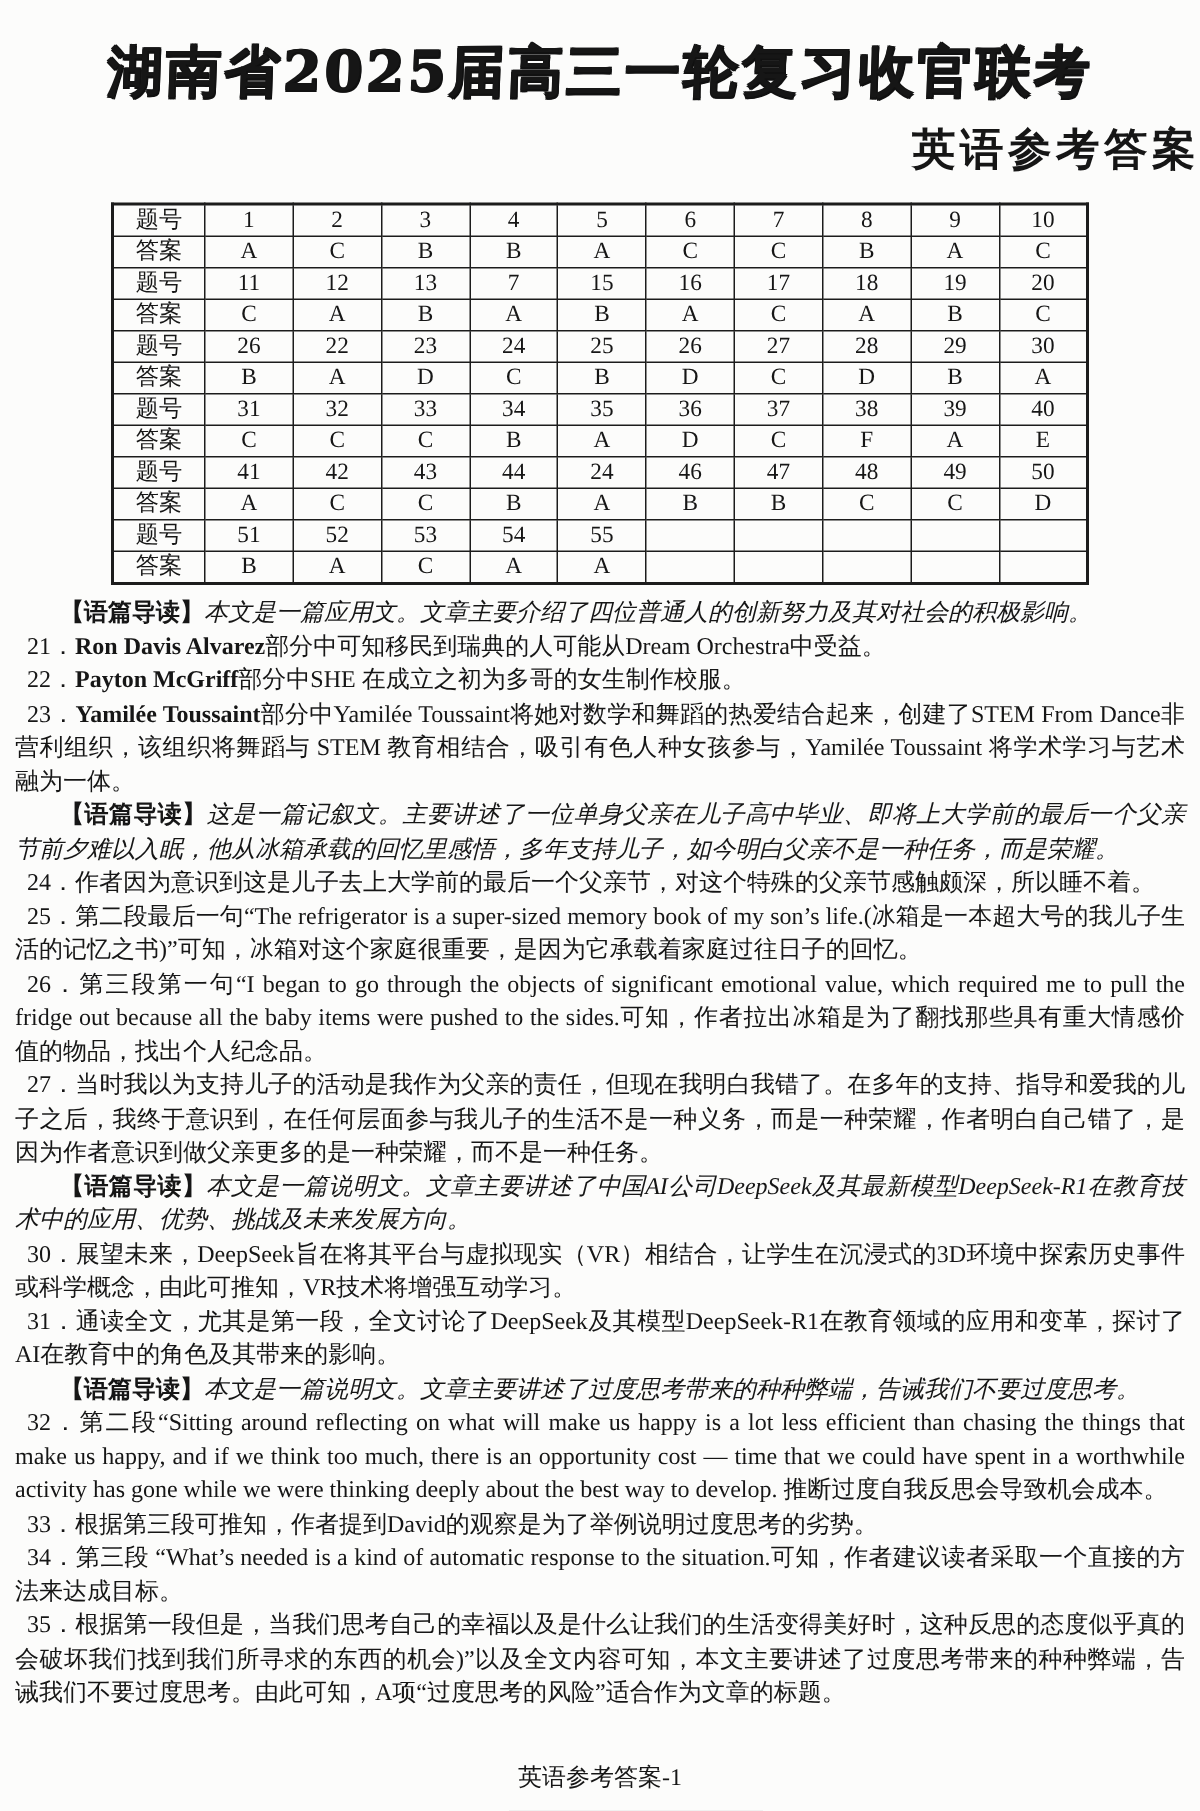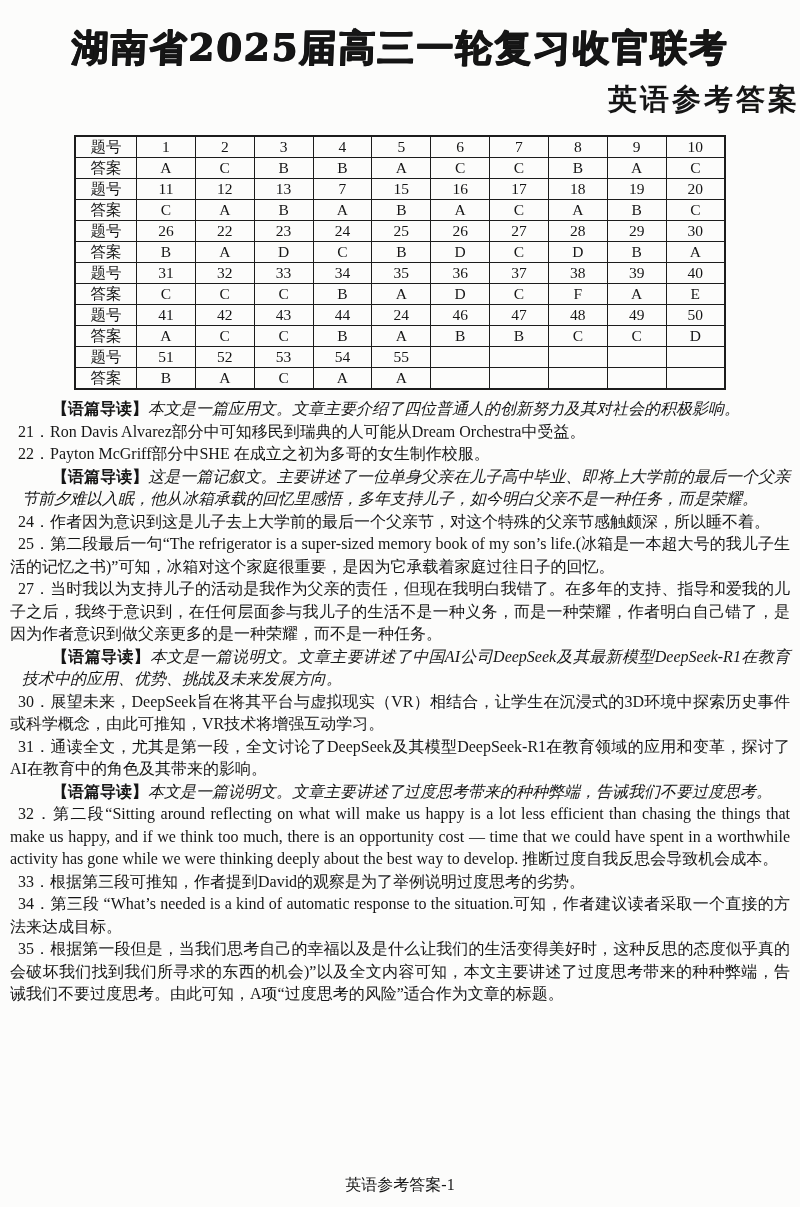--- a/index.html
+++ b/index.html
@@ -54,29 +54,29 @@
   }
   table.answers td.lab { width:60px; }
   
   .bodytext {
     margin:8px 10px 0 10px;
     font-size:16px;
     line-height:22.5px;
     text-align:justify;
   }
   .bodytext p { margin:0; }
-  p.lead { text-indent:30px;margin-left:12px; }
+  p.lead { text-indent:30px; }
   .lead-label {
     font-family:"Liberation Sans","DejaVu Sans",sans-serif;
     font-weight:bold;
     font-style:normal;
   }
   .lead-text { font-style:italic; }   
   p.item { text-indent:8px; }
-  .pname { font-weight:normal; }
+  .pname { font-weight:bold; }
   
   .footer {
     position:absolute;
     left:0; bottom:11px;
     width:100%;
     text-align:center;
     font-size:16px;
   }
 </style>
 </head>
@@ -244,23 +244,25 @@
           <td></td>
           <td></td>
         </tr>
       </tbody>
     </table>
 
   <div class="bodytext" id="body-sections">
       <p class="lead"><b class="lead-label">【语篇导读】</b><span class="lead-text">本文是一篇应用文。文章主要介绍了四位普通人的创新努力及其对社会的积极影响。</span></p>
       <p class="item"><span>21．</span><span class="pname">Ron Davis Alvarez</span><span>部分中可知移民到瑞典的人可能从Dream Orchestra中受益。</span></p>
       <p class="item"><span>22．</span><span class="pname">Payton McGriff</span><span>部分中SHE 在成立之初为多哥的女生制作校服。</span></p>
+      <p class="item"><span>23．</span><span class="pname">Yamilée Toussaint</span><span>部分中Yamilée Toussaint将她对数学和舞蹈的热爱结合起来，创建了STEM From Dance非营利组织，该组织将舞蹈与 STEM 教育相结合，吸引有色人种女孩参与，Yamilée Toussaint 将学术学习与艺术融为一体。</span></p>
       <p class="lead"><b class="lead-label">【语篇导读】</b><span class="lead-text">这是一篇记叙文。主要讲述了一位单身父亲在儿子高中毕业、即将上大学前的最后一个父亲节前夕难以入眠，他从冰箱承载的回忆里感悟，多年支持儿子，如今明白父亲不是一种任务，而是荣耀。</span></p>
       <p class="item"><span>24．</span><span>作者因为意识到这是儿子去上大学前的最后一个父亲节，对这个特殊的父亲节感触颇深，所以睡不着。</span></p>
       <p class="item"><span>25．</span><span>第二段最后一句“The refrigerator is a super-sized memory book of my son’s life.(冰箱是一本超大号的我儿子生活的记忆之书)”可知，冰箱对这个家庭很重要，是因为它承载着家庭过往日子的回忆。</span></p>
+      <p class="item"><span>26．</span><span>第三段第一句“I began to go through the objects of significant emotional value, which required me to pull the fridge out because all the baby items were pushed to the sides.可知，作者拉出冰箱是为了翻找那些具有重大情感价值的物品，找出个人纪念品。</span></p>
       <p class="item"><span>27．</span><span>当时我以为支持儿子的活动是我作为父亲的责任，但现在我明白我错了。在多年的支持、指导和爱我的儿子之后，我终于意识到，在任何层面参与我儿子的生活不是一种义务，而是一种荣耀，作者明白自己错了，是因为作者意识到做父亲更多的是一种荣耀，而不是一种任务。</span></p>
       <p class="lead"><b class="lead-label">【语篇导读】</b><span class="lead-text">本文是一篇说明文。文章主要讲述了中国AI公司DeepSeek及其最新模型DeepSeek-R1在教育技术中的应用、优势、挑战及未来发展方向。</span></p>
       <p class="item"><span>30．</span><span>展望未来，DeepSeek旨在将其平台与虚拟现实（VR）相结合，让学生在沉浸式的3D环境中探索历史事件或科学概念，由此可推知，VR技术将增强互动学习。</span></p>
       <p class="item"><span>31．</span><span>通读全文，尤其是第一段，全文讨论了DeepSeek及其模型DeepSeek-R1在教育领域的应用和变革，探讨了AI在教育中的角色及其带来的影响。</span></p>
       <p class="lead"><b class="lead-label">【语篇导读】</b><span class="lead-text">本文是一篇说明文。文章主要讲述了过度思考带来的种种弊端，告诫我们不要过度思考。</span></p>
       <p class="item"><span>32．</span><span>第二段“Sitting around reflecting on what will make us happy is a lot less efficient than chasing the things that make us happy, and if we think too much, there is an opportunity cost — time that we could have spent in a worthwhile activity has gone while we were thinking deeply about the best way to develop. 推断过度自我反思会导致机会成本。</span></p>
       <p class="item"><span>33．</span><span>根据第三段可推知，作者提到David的观察是为了举例说明过度思考的劣势。</span></p>
       <p class="item"><span>34．</span><span>第三段 “What’s needed is a kind of automatic response to the situation.可知，作者建议读者采取一个直接的方法来达成目标。</span></p>
       <p class="item"><span>35．</span><span>根据第一段但是，当我们思考自己的幸福以及是什么让我们的生活变得美好时，这种反思的态度似乎真的会破坏我们找到我们所寻求的东西的机会)”以及全文内容可知，本文主要讲述了过度思考带来的种种弊端，告诫我们不要过度思考。由此可知，A项“过度思考的风险”适合作为文章的标题。</span></p>
     </div>

